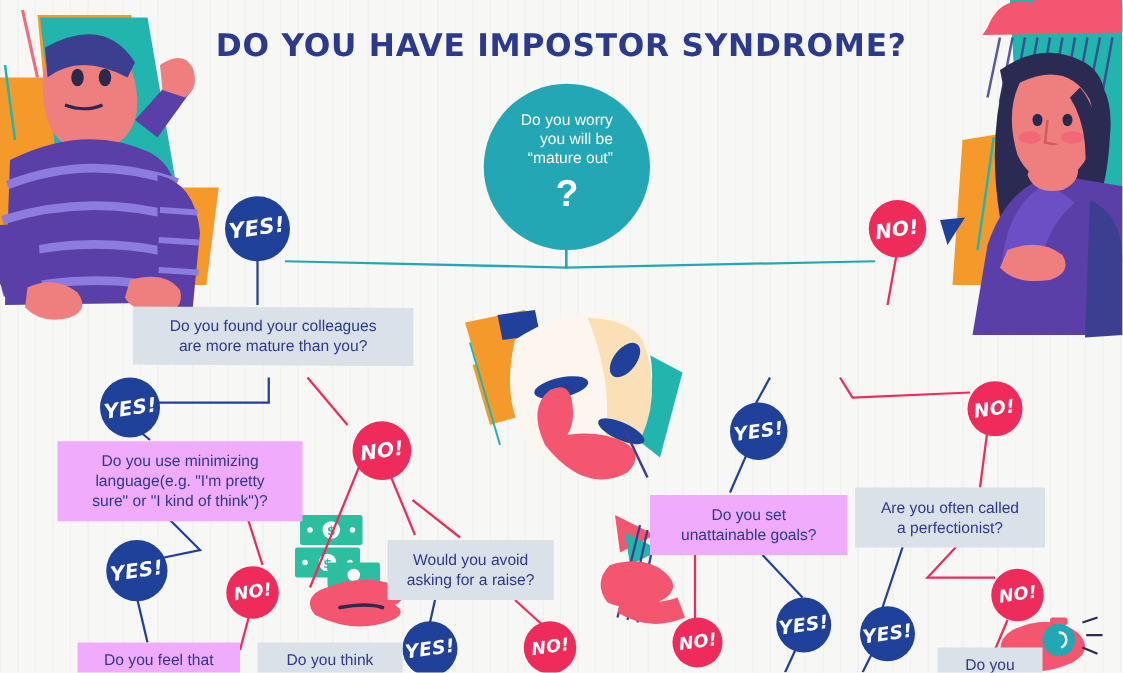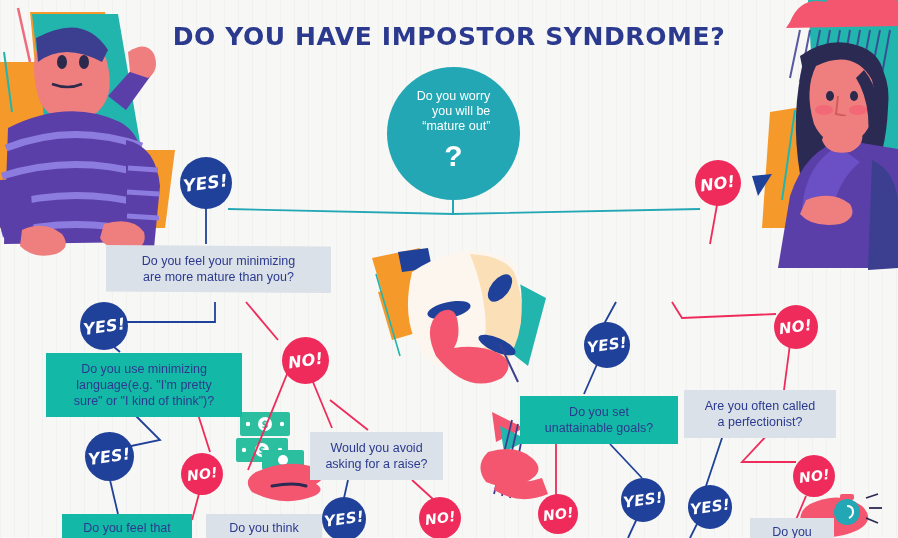--- a/index.html
+++ b/index.html
@@ -51,21 +51,21 @@
   .qbox{
     position:absolute;
     background:#dbe1e8;
     color:#2b3a8f;
     font-size:12.5px;line-height:16px;
     text-align:center;
     padding:8px 10px;
     box-sizing:border-box;
     font-weight:500;
   }
-  .qbox.white{background:#14b8a6;}
+  .qbox.white{background:#f0abfc;}
   .qbox.skew-l{clip-path:polygon(0 0,100% 3%,100% 100%,0 97%);}
   .qbox.skew-r{clip-path:polygon(0 3%,100% 0,100% 97%,0 100%);}
 
   
   .badge{
     position:absolute;border-radius:50%;
     display:flex;align-items:center;justify-content:center;
     color:#ffffff;font-weight:bold;
     font-family:"DejaVu Sans", sans-serif;
     font-style:italic;
@@ -293,21 +293,21 @@
     </div>
 
     <div class="badge yes" style="left:180px;top:157px;width:52px;height:52px;font-size:17px;">
       <span>YES!</span>
       </div>
     <div class="badge no" style="left:695px;top:160px;width:46px;height:46px;font-size:16px;">
       <span>NO!</span>
       </div>
 
     <div class="qbox skew-l" style="left:106px;top:245px;width:225px;">
-      <div>Do you feel your minimizing</div>
+      <div>Do you found your colleagues</div>
       <div>are more mature than you?</div>
     </div>
 
 
     <div class="badge yes" style="left:80px;top:302px;width:48px;height:48px;font-size:16px;">
       <span>YES!</span>
       </div>
     <div class="badge no" style="left:282px;top:337px;width:47px;height:47px;font-size:16px;">
       <span>NO!</span>
       </div>

